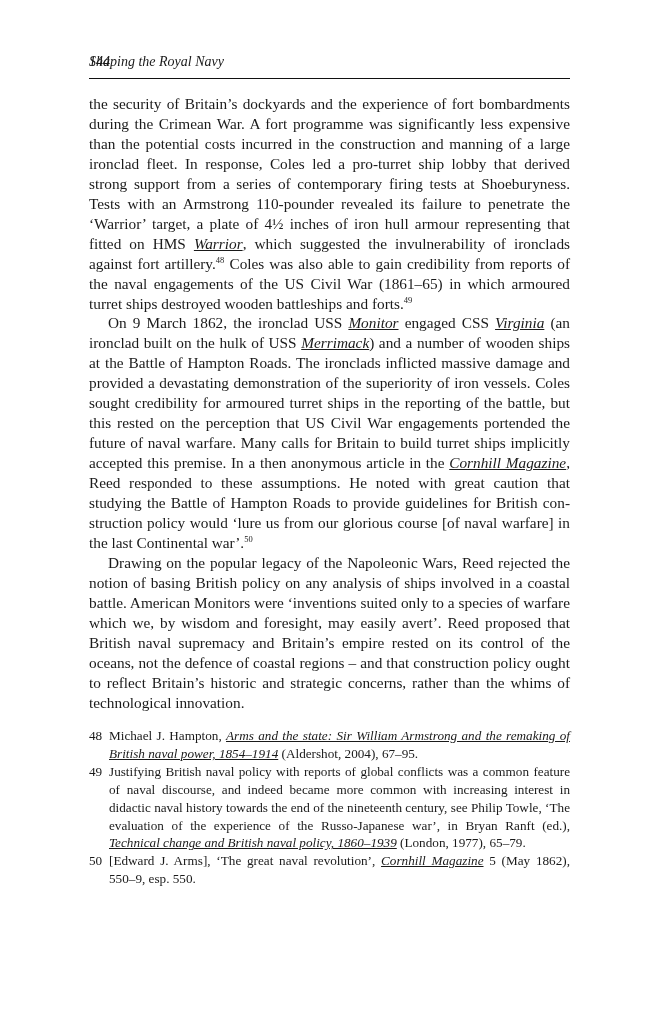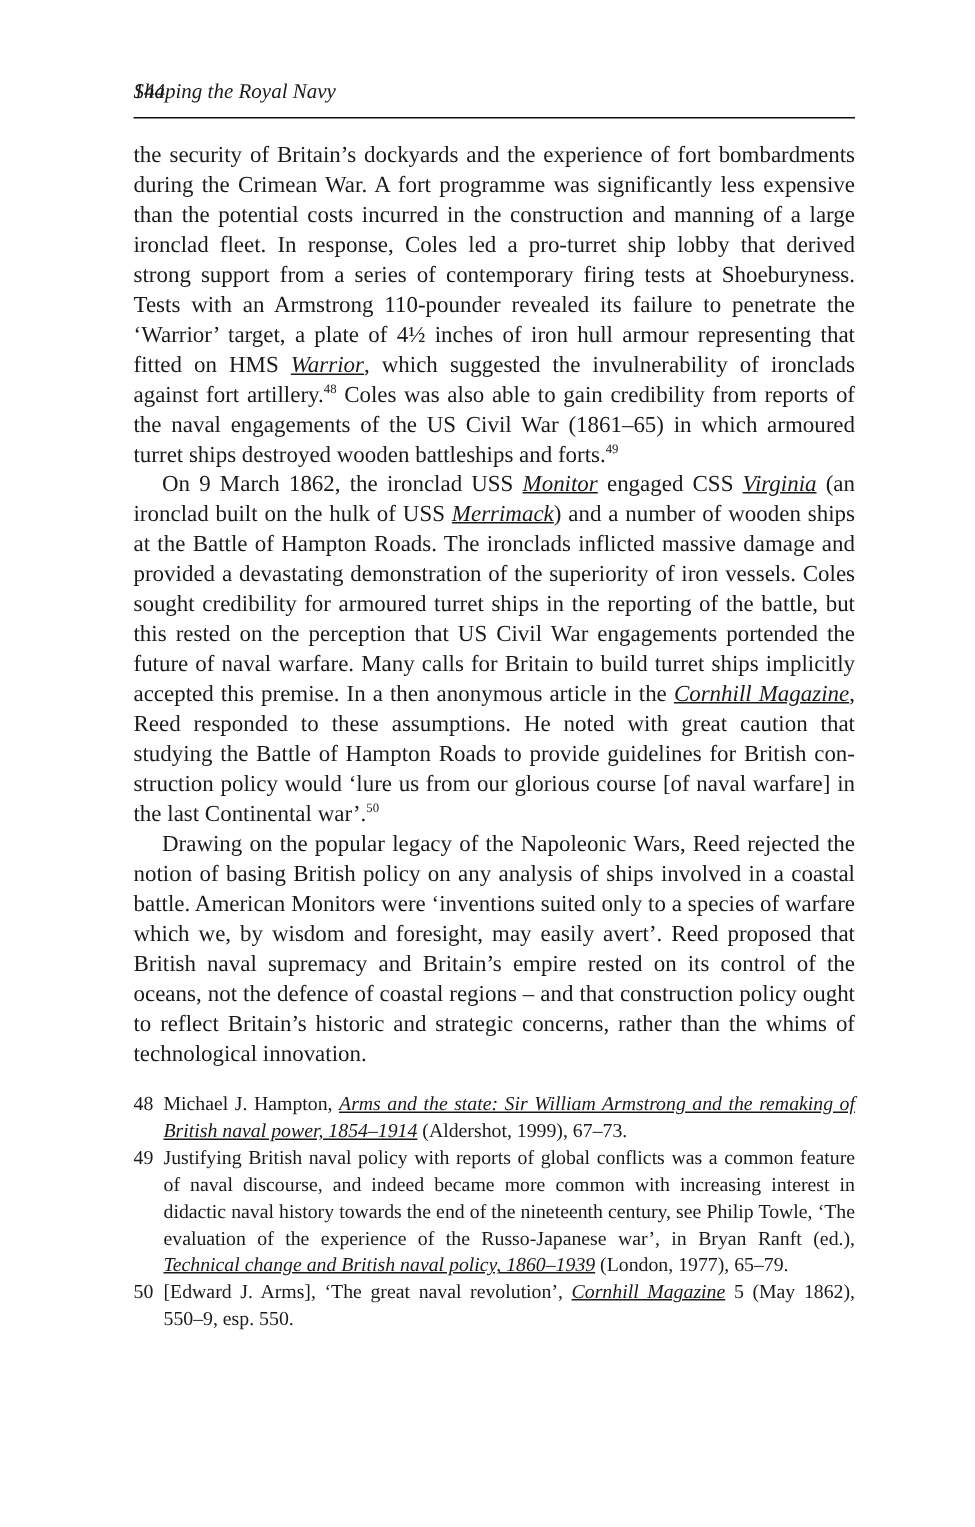--- a/index.html
+++ b/index.html
@@ -32,21 +32,21 @@
 
   <div class="body">
     <p><span>the security of Britain’s dockyards and the experience of fort bombardments during the Crimean War. A fort programme was significantly less expensive than the potential costs incurred in the construction and manning of a large ironclad fleet. In response, Coles led a pro-turret ship lobby that derived strong support from a series of contemporary firing tests at Shoeburyness. Tests with an Armstrong 110-pounder revealed its failure to penetrate the ‘Warrior’ tar­get, a plate of 4½ inches of iron hull armour representing that fitted on HMS </span><i>Warrior</i><span>, which suggested the invulnerability of ironclads against fort artillery.</span><sup>48</sup><span> Coles was also able to gain credibility from reports of the naval engagements of the US Civil War (1861–65) in which armoured turret ships destroyed wooden battleships and forts.</span><sup>49</sup></p>
     <p class="indent"><span>On 9 March 1862, the ironclad USS </span><i>Monitor</i><span> engaged CSS </span><i>Virginia</i><span> (an ironclad built on the hulk of USS </span><i>Merrimack</i><span>) and a number of wooden ships at the Battle of Hampton Roads. The ironclads inflicted massive damage and provided a devastating demonstration of the superiority of iron vessels. Coles sought credibility for armoured turret ships in the reporting of the battle, but this rested on the perception that US Civil War engagements portended the future of naval warfare. Many calls for Britain to build turret ships implicitly accepted this premise. In a then anonymous article in the </span><i>Cornhill Magazine</i><span>, Reed responded to these assumptions. He noted with great caution that studying the Battle of Hampton Roads to provide guidelines for British con­struction policy would ‘lure us from our glorious course [of naval warfare] in the last Continental war’.</span><sup>50</sup></p>
     <p class="indent"><span>Drawing on the popular legacy of the Napoleonic Wars, Reed rejected the notion of basing British policy on any analysis of ships involved in a coastal battle. American Monitors were ‘inventions suited only to a species of warfare which we, by wisdom and foresight, may easily avert’. Reed proposed that British naval supremacy and Britain’s empire rested on its control of the oceans, not the defence of coastal regions – and that construction policy ought to reflect Britain’s historic and strategic concerns, rather than the whims of tech­nological innovation.</span></p>
   </div>
 
   <div class="notes">
     <div class="note">
       <span class="n">48</span>
-      <span class="txt"><span>Michael J. Hampton, </span><i>Arms and the state: Sir William Armstrong and the remaking of British naval power, 1854–1914</i><span> (Aldershot, 1999), 67–73.</span></span>
+      <span class="txt"><span>Michael J. Hampton, </span><i>Arms and the state: Sir William Armstrong and the remaking of British naval power, 1854–1914</i><span> (Aldershot, 2004), 67–95.</span></span>
     </div>
     <div class="note">
       <span class="n">49</span>
       <span class="txt"><span>Justifying British naval policy with reports of global conflicts was a common feature of naval discourse, and indeed became more common with increasing interest in didactic naval history towards the end of the nineteenth century, see Philip Towle, ‘The evaluation of the experience of the Russo-Japanese war’, in Bryan Ranft (ed.), </span><i>Technical change and British naval policy, 1860–1939</i><span> (London, 1977), 65–79.</span></span>
     </div>
     <div class="note">
       <span class="n">50</span>
       <span class="txt"><span>[Edward J. Arms], ‘The great naval revolution’, </span><i>Cornhill Magazine</i><span> 5 (May 1862), 550–9, esp. 550.</span></span>
     </div>
   </div>

